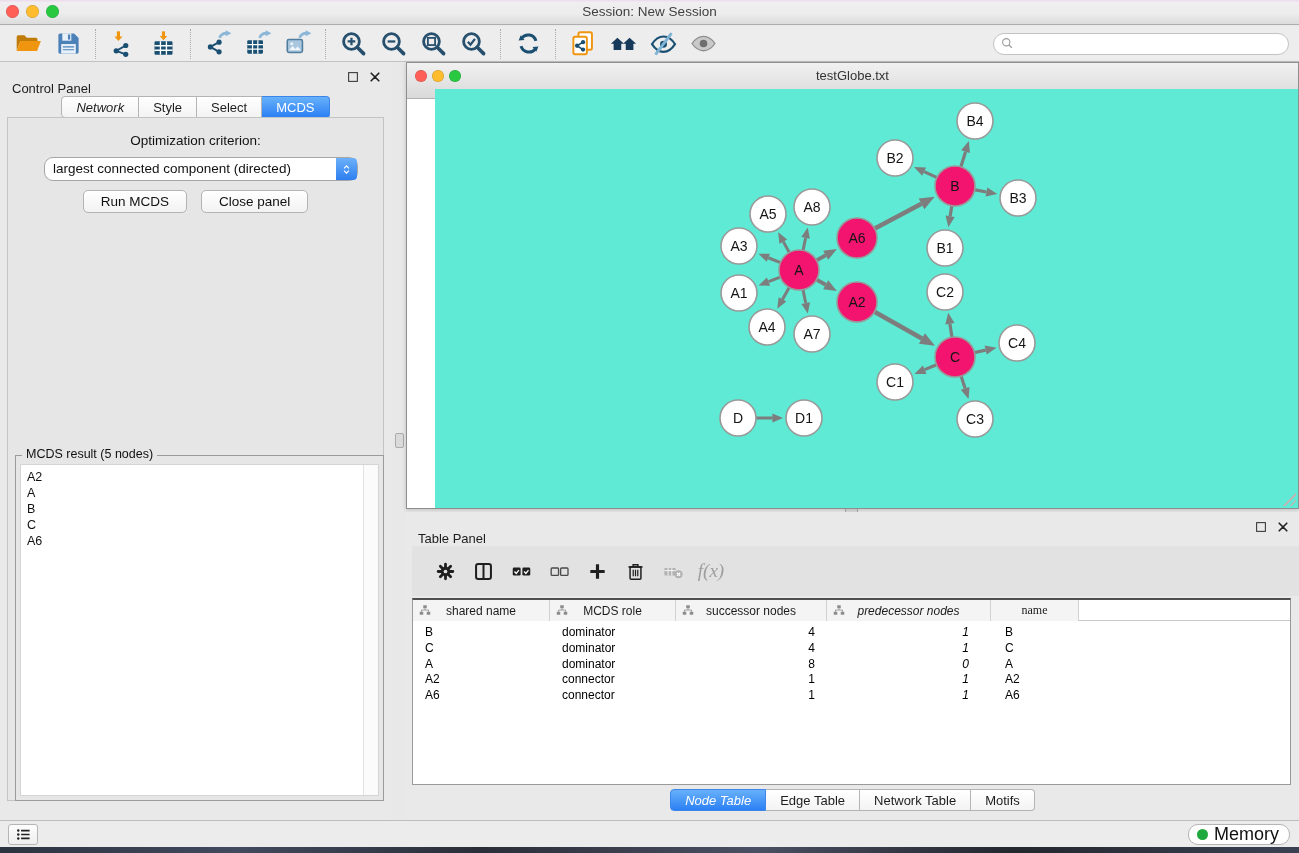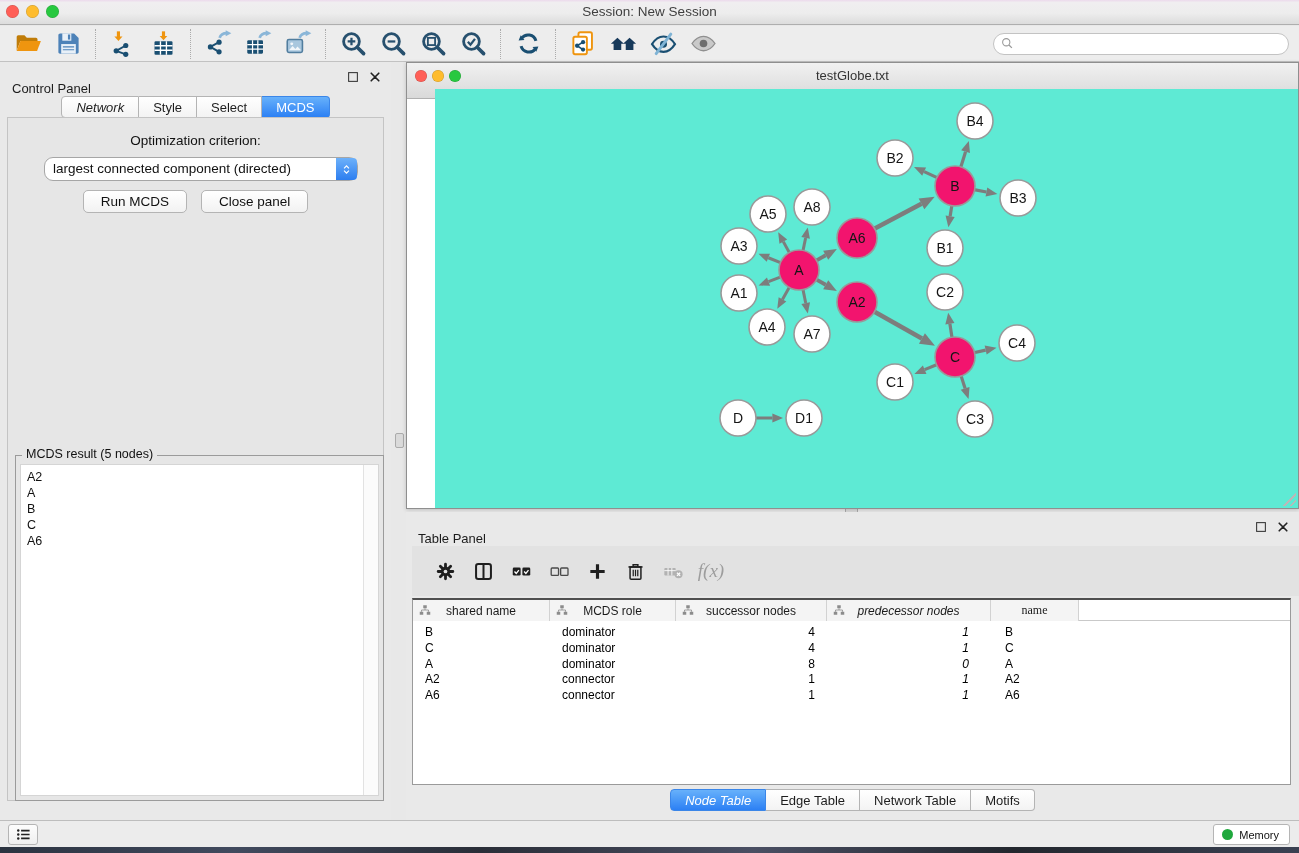--- a/index.html
+++ b/index.html
@@ -111,22 +111,22 @@
 
   .tp-tabs { position:absolute; left:0; right:0; top:277px; display:flex; justify-content:center; }
 
   
   .statusbar { position:absolute; left:0; top:820px; width:1299px; height:27px;
     background:#ececec; border-top:1px solid #bdbdbd; }
   .list-btn { position:absolute; left:8px; top:3px; width:30px; height:21px;
     background:linear-gradient(#fdfdfd,#efefef); border:1px solid #b5b5b5; border-radius:3px;
     display:flex; align-items:center; justify-content:center; }
   .memory-btn { position:absolute; right:9px; top:3px; height:21px; padding:0 10px 0 8px;
-    background:#fff; border:1px solid #b5b5b5; border-radius:3px;
-    display:flex; align-items:center; gap:6px; font-size:11px; color:#111; }
+    background:#fff; border:1px solid #b5b5b5; border-radius:10px;
+    display:flex; align-items:center; gap:6px; font-size:18px; color:#111; }
   .memory-dot { width:11px; height:11px; border-radius:50%; background:#1fa83d; }
   .bottom-strip { position:absolute; left:0; top:847px; width:1299px; height:6px;
     background:linear-gradient(90deg,#2b3340,#414a5e 18%,#2a2e38 37%,#4a4f63 58%,#23272e 78%,#3a4152); }
 
   svg { display:block; }
 </style>
 </head>
 <body>
 
 <div class="titlebar">

